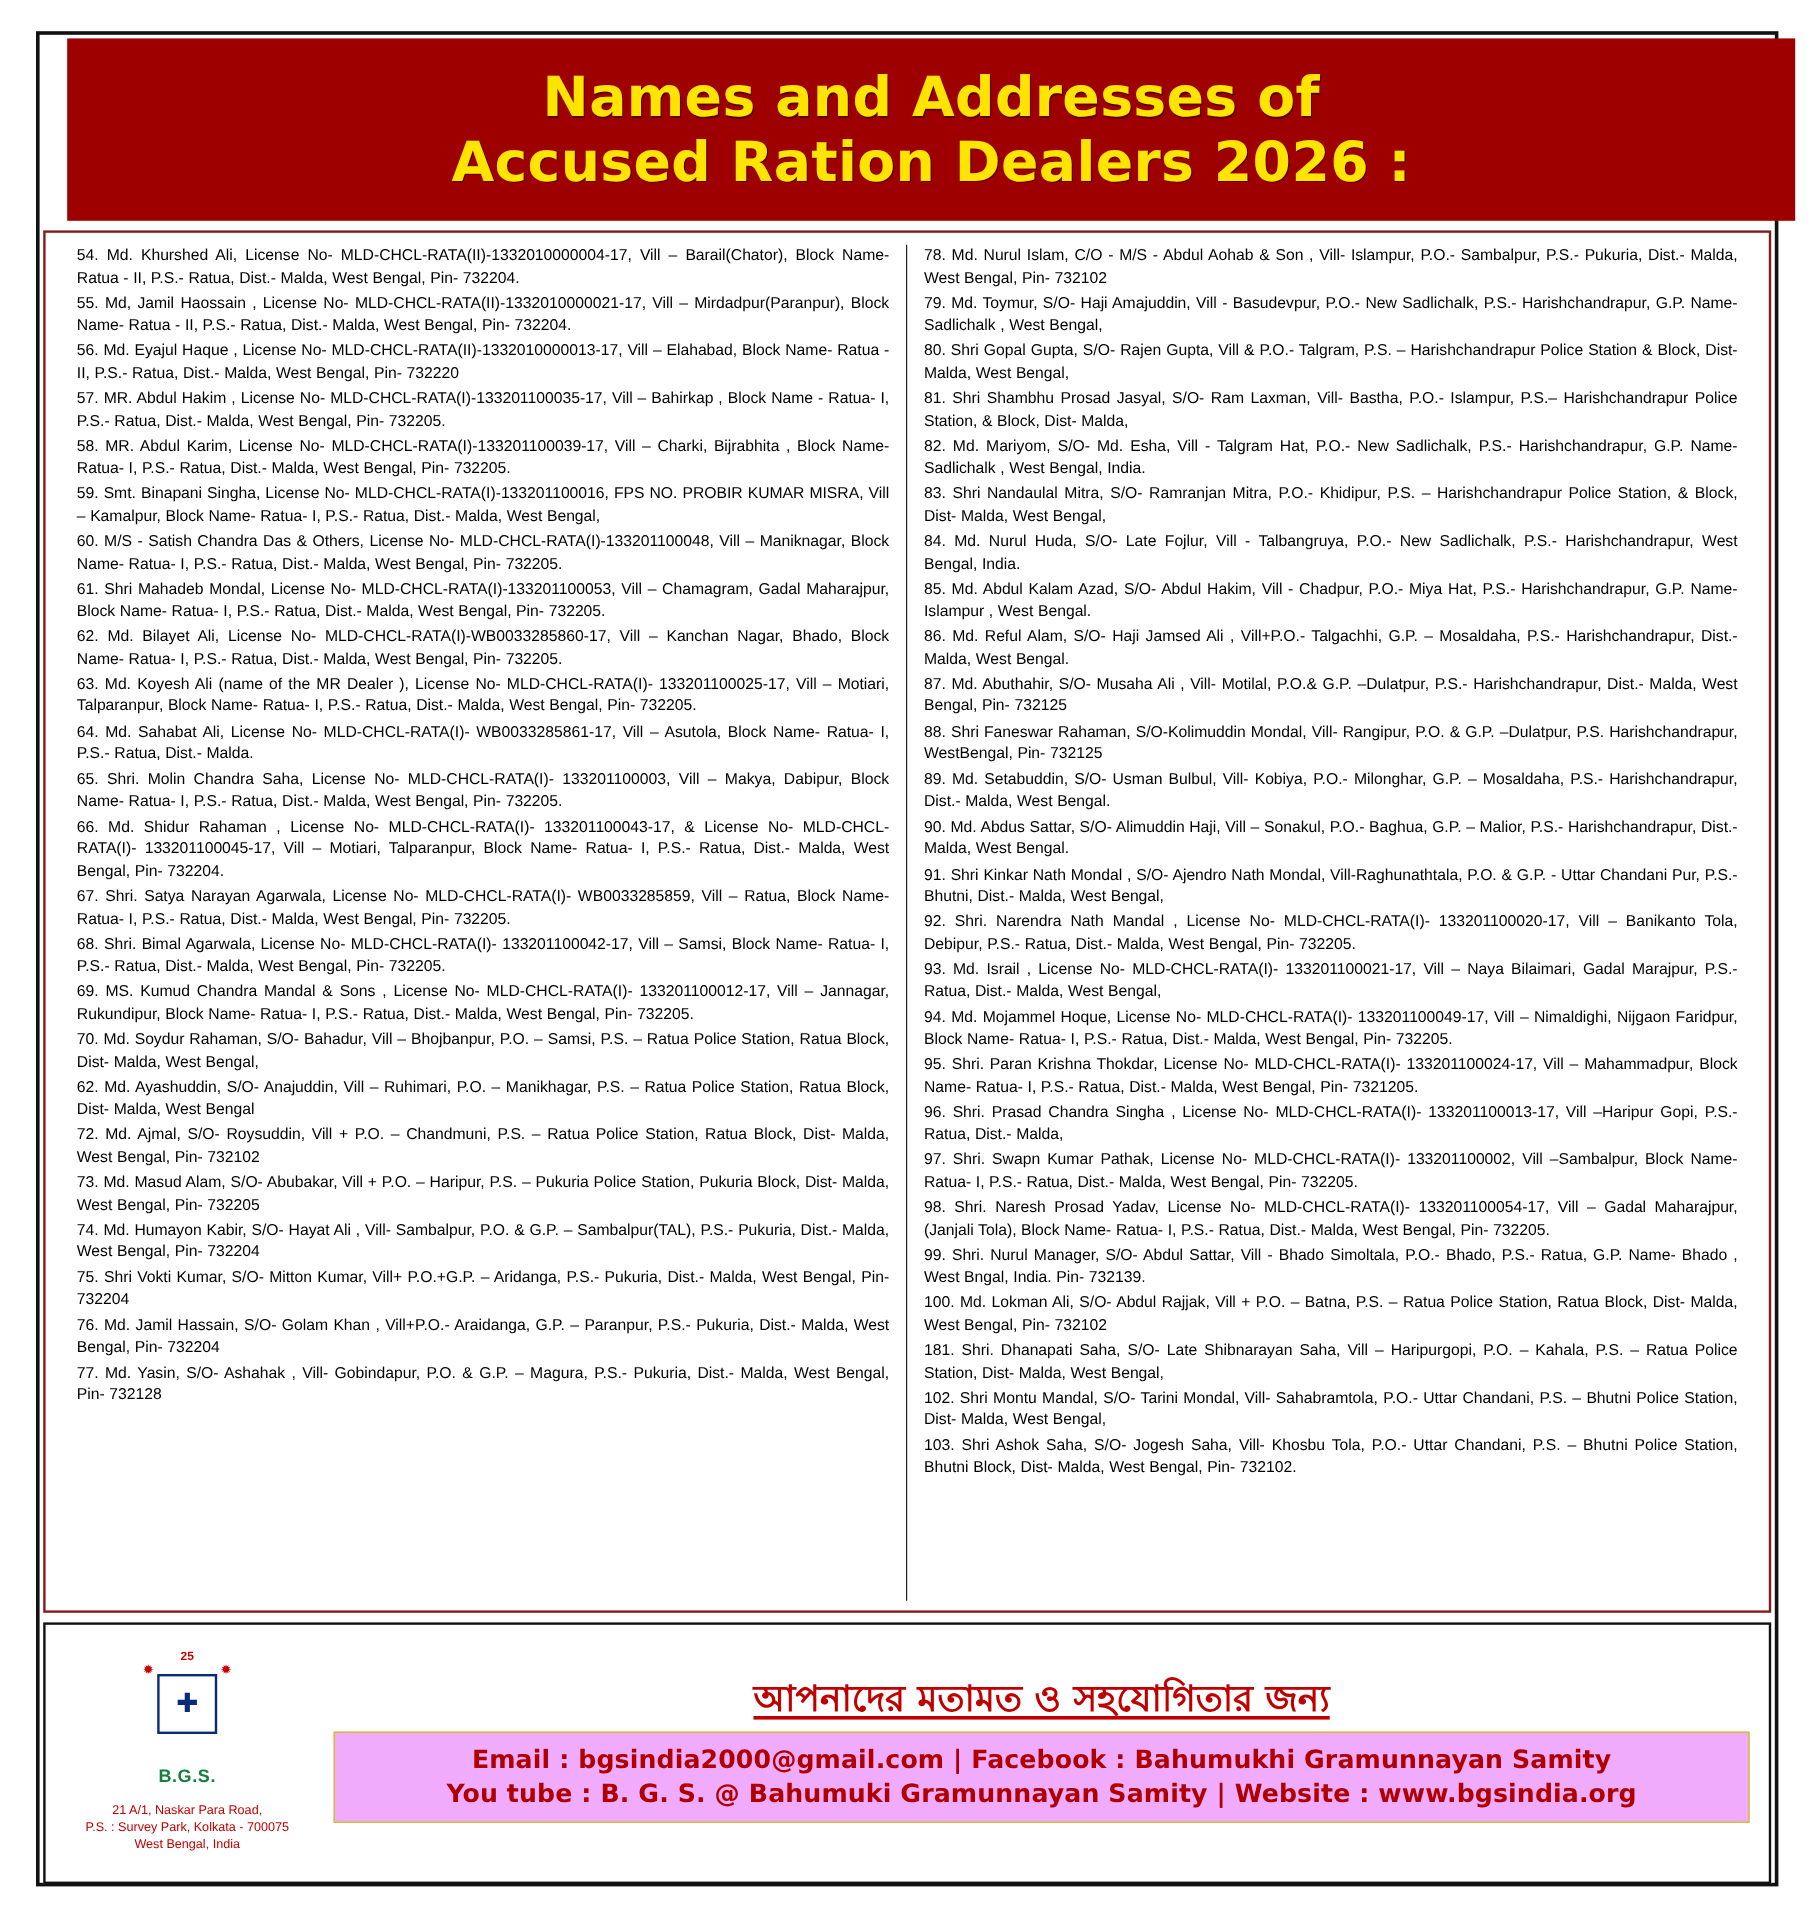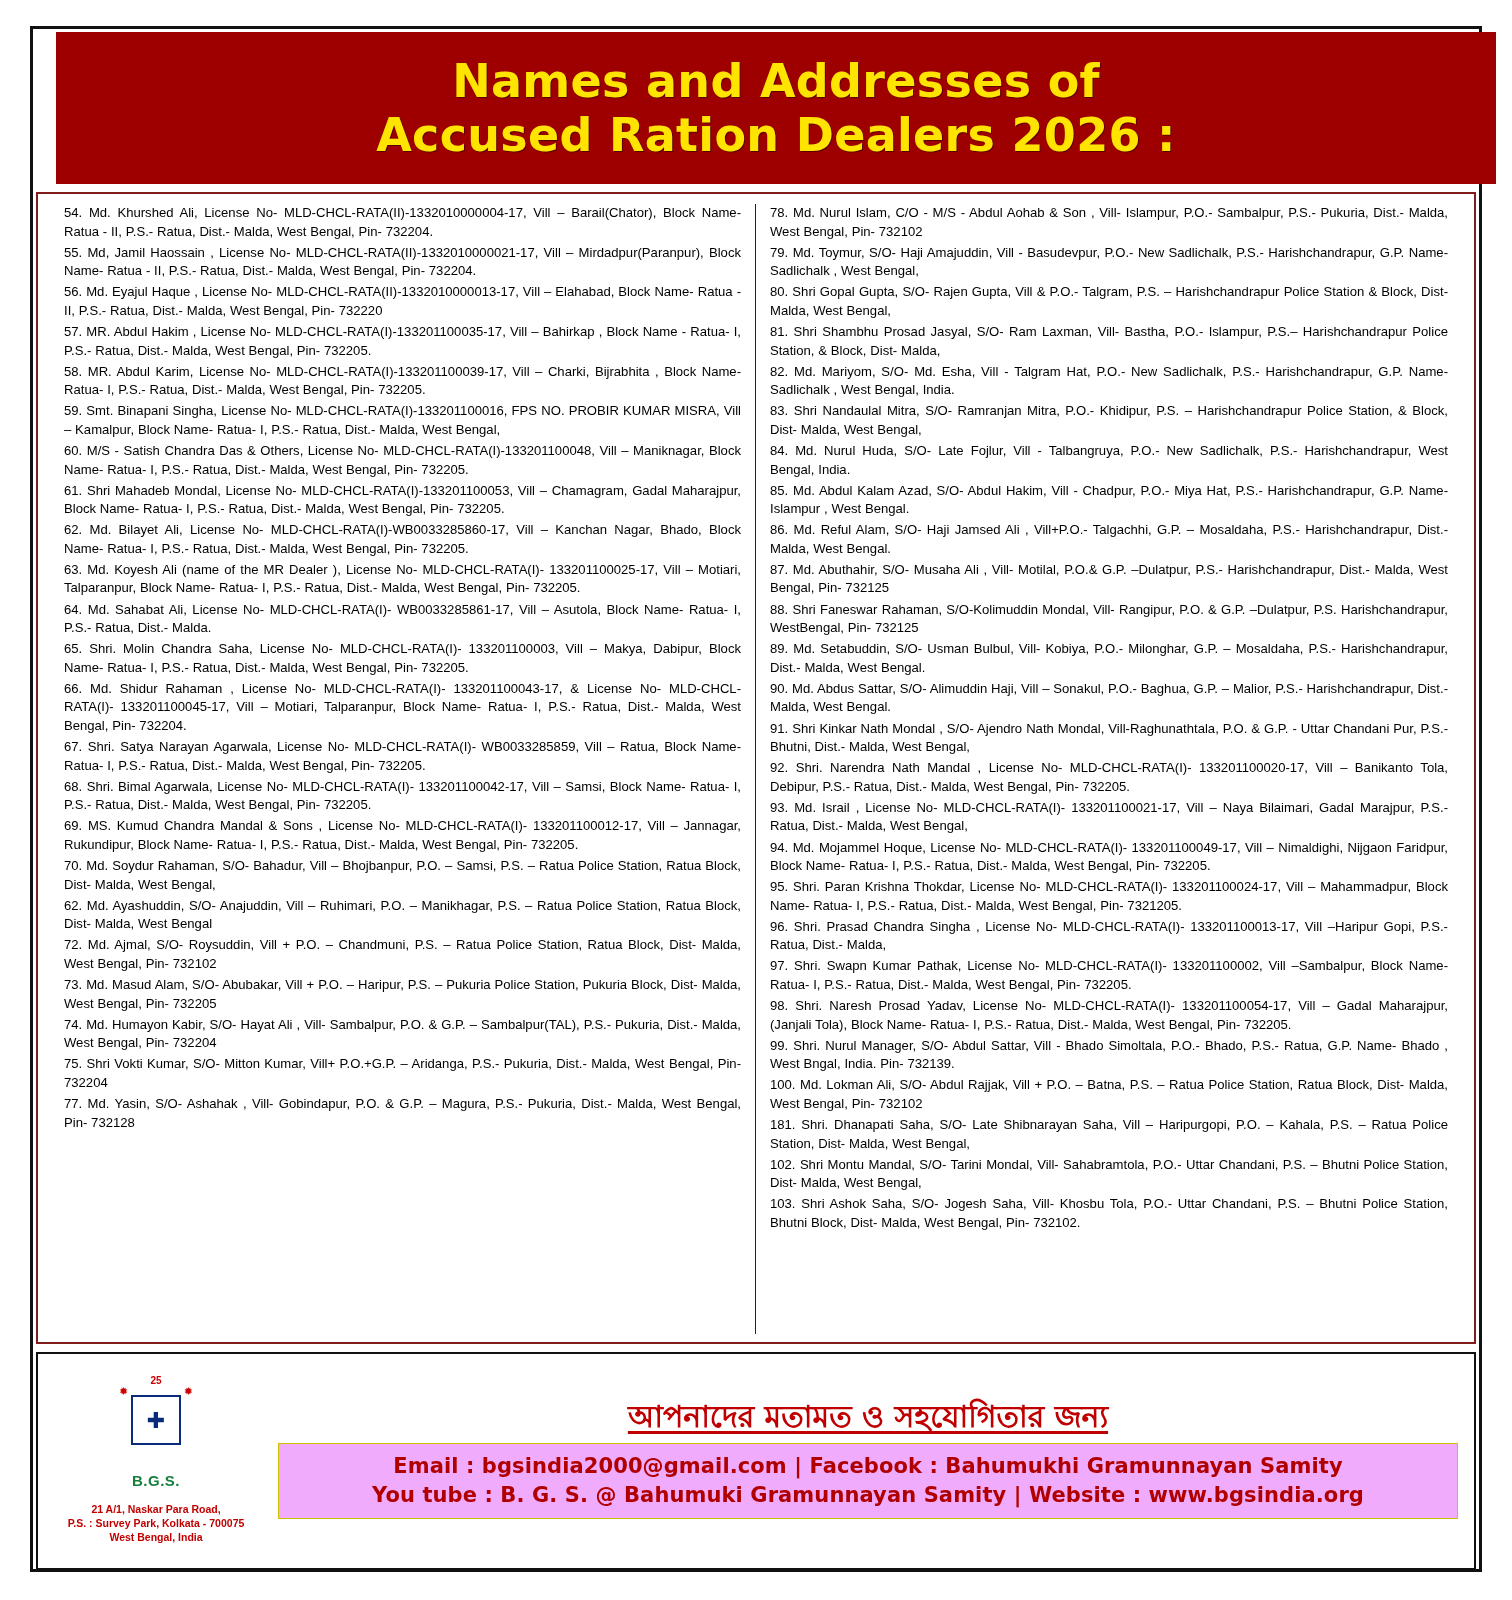--- a/index.html
+++ b/index.html
@@ -153,21 +153,21 @@
   }
   .logo-name {
     font-size: 15px;
     font-weight: bold;
     color: #15803d;
     margin-top: 3px;
     letter-spacing: 0.5px;
   }
   .logo-addr {
     font-size: 10.5px;
-    font-weight: bold;
+    font-weight: normal;
     color: #c00000;
     text-align: center;
     line-height: 1.32;
     margin-top: 2px;
   }
   .footer-right {
     flex: 1;
     height: 100%;
     box-sizing: border-box;
     padding: 6px 16px 10px 4px;
@@ -231,20 +231,21 @@
       <p class="entry">66.  Md. Shidur Rahaman ,  License No- MLD-CHCL-RATA(I)- 133201100043-17, &amp; License No- MLD-CHCL-RATA(I)- 133201100045-17,   Vill – Motiari, Talparanpur, Block Name- Ratua- I, P.S.- Ratua, Dist.- Malda, West Bengal, Pin- 732204.</p>
       <p class="entry">67.  Shri. Satya Narayan Agarwala,  License No- MLD-CHCL-RATA(I)- WB0033285859,   Vill – Ratua, Block Name- Ratua- I, P.S.- Ratua, Dist.- Malda, West Bengal, Pin- 732205.</p>
       <p class="entry">68.  Shri. Bimal Agarwala, License No- MLD-CHCL-RATA(I)- 133201100042-17,   Vill – Samsi, Block Name- Ratua- I, P.S.- Ratua, Dist.- Malda, West Bengal, Pin- 732205.</p>
       <p class="entry">69.  MS. Kumud Chandra Mandal &amp; Sons , License No- MLD-CHCL-RATA(I)- 133201100012-17,  Vill – Jannagar, Rukundipur, Block Name- Ratua- I,  P.S.- Ratua, Dist.- Malda, West Bengal, Pin- 732205.</p>
       <p class="entry">70.  Md. Soydur Rahaman, S/O- Bahadur, Vill – Bhojbanpur,  P.O. – Samsi, P.S. – Ratua Police Station, Ratua  Block, Dist- Malda, West Bengal,</p>
       <p class="entry">62.  Md. Ayashuddin, S/O- Anajuddin, Vill – Ruhimari,   P.O. – Manikhagar, P.S. – Ratua Police Station, Ratua  Block, Dist- Malda, West Bengal</p>
       <p class="entry">72.  Md. Ajmal, S/O- Roysuddin, Vill + P.O. – Chandmuni, P.S. – Ratua Police Station, Ratua  Block, Dist- Malda, West Bengal, Pin- 732102</p>
       <p class="entry">73.  Md. Masud Alam, S/O- Abubakar, Vill + P.O. – Haripur, P.S. – Pukuria Police Station, Pukuria Block, Dist- Malda, West Bengal, Pin- 732205</p>
       <p class="entry">74.  Md. Humayon Kabir, S/O- Hayat Ali ,  Vill- Sambalpur, P.O. &amp; G.P. – Sambalpur(TAL), P.S.- Pukuria, Dist.- Malda, West Bengal, Pin- 732204</p>
       <p class="entry">75.  Shri Vokti Kumar, S/O- Mitton Kumar, Vill+ P.O.+G.P. – Aridanga, P.S.- Pukuria, Dist.- Malda, West Bengal, Pin- 732204</p>
+      <p class="entry">76.  Md. Jamil Hassain, S/O-  Golam Khan , Vill+P.O.-  Araidanga, G.P. – Paranpur, P.S.- Pukuria, Dist.- Malda, West Bengal, Pin- 732204</p>
       <p class="entry">77.  Md. Yasin, S/O- Ashahak ,  Vill- Gobindapur,  P.O. &amp; G.P. – Magura, P.S.- Pukuria, Dist.- Malda, West Bengal, Pin- 732128</p>
     </div>
     <div class="col right">
       <p class="entry">78.  Md. Nurul Islam, C/O - M/S - Abdul Aohab &amp; Son , Vill- Islampur,  P.O.- Sambalpur, P.S.- Pukuria, Dist.- Malda, West Bengal, Pin- 732102</p>
       <p class="entry">79.  Md. Toymur, S/O-  Haji Amajuddin, Vill  - Basudevpur, P.O.- New Sadlichalk, P.S.- Harishchandrapur, G.P. Name-  Sadlichalk , West Bengal,</p>
       <p class="entry">80.  Shri Gopal Gupta, S/O- Rajen Gupta, Vill &amp; P.O.- Talgram, P.S. – Harishchandrapur Police Station &amp; Block, Dist- Malda, West Bengal,</p>
       <p class="entry">81.  Shri  Shambhu  Prosad  Jasyal,  S/O-  Ram  Laxman,  Vill-  Bastha,  P.O.-  Islampur,  P.S.– Harishchandrapur Police Station, &amp; Block, Dist- Malda,</p>
       <p class="entry">82.  Md. Mariyom, S/O- Md. Esha, Vill  - Talgram Hat, P.O.- New Sadlichalk, P.S.- Harishchandrapur, G.P. Name-  Sadlichalk , West Bengal, India.</p>
       <p class="entry">83.  Shri Nandaulal Mitra, S/O- Ramranjan Mitra, P.O.- Khidipur, P.S. – Harishchandrapur Police Station, &amp;  Block, Dist- Malda, West Bengal,</p>
       <p class="entry">84.  Md. Nurul Huda, S/O- Late  Fojlur, Vill  - Talbangruya, P.O.- New Sadlichalk, P.S.- Harishchandrapur, West Bengal, India.</p>

